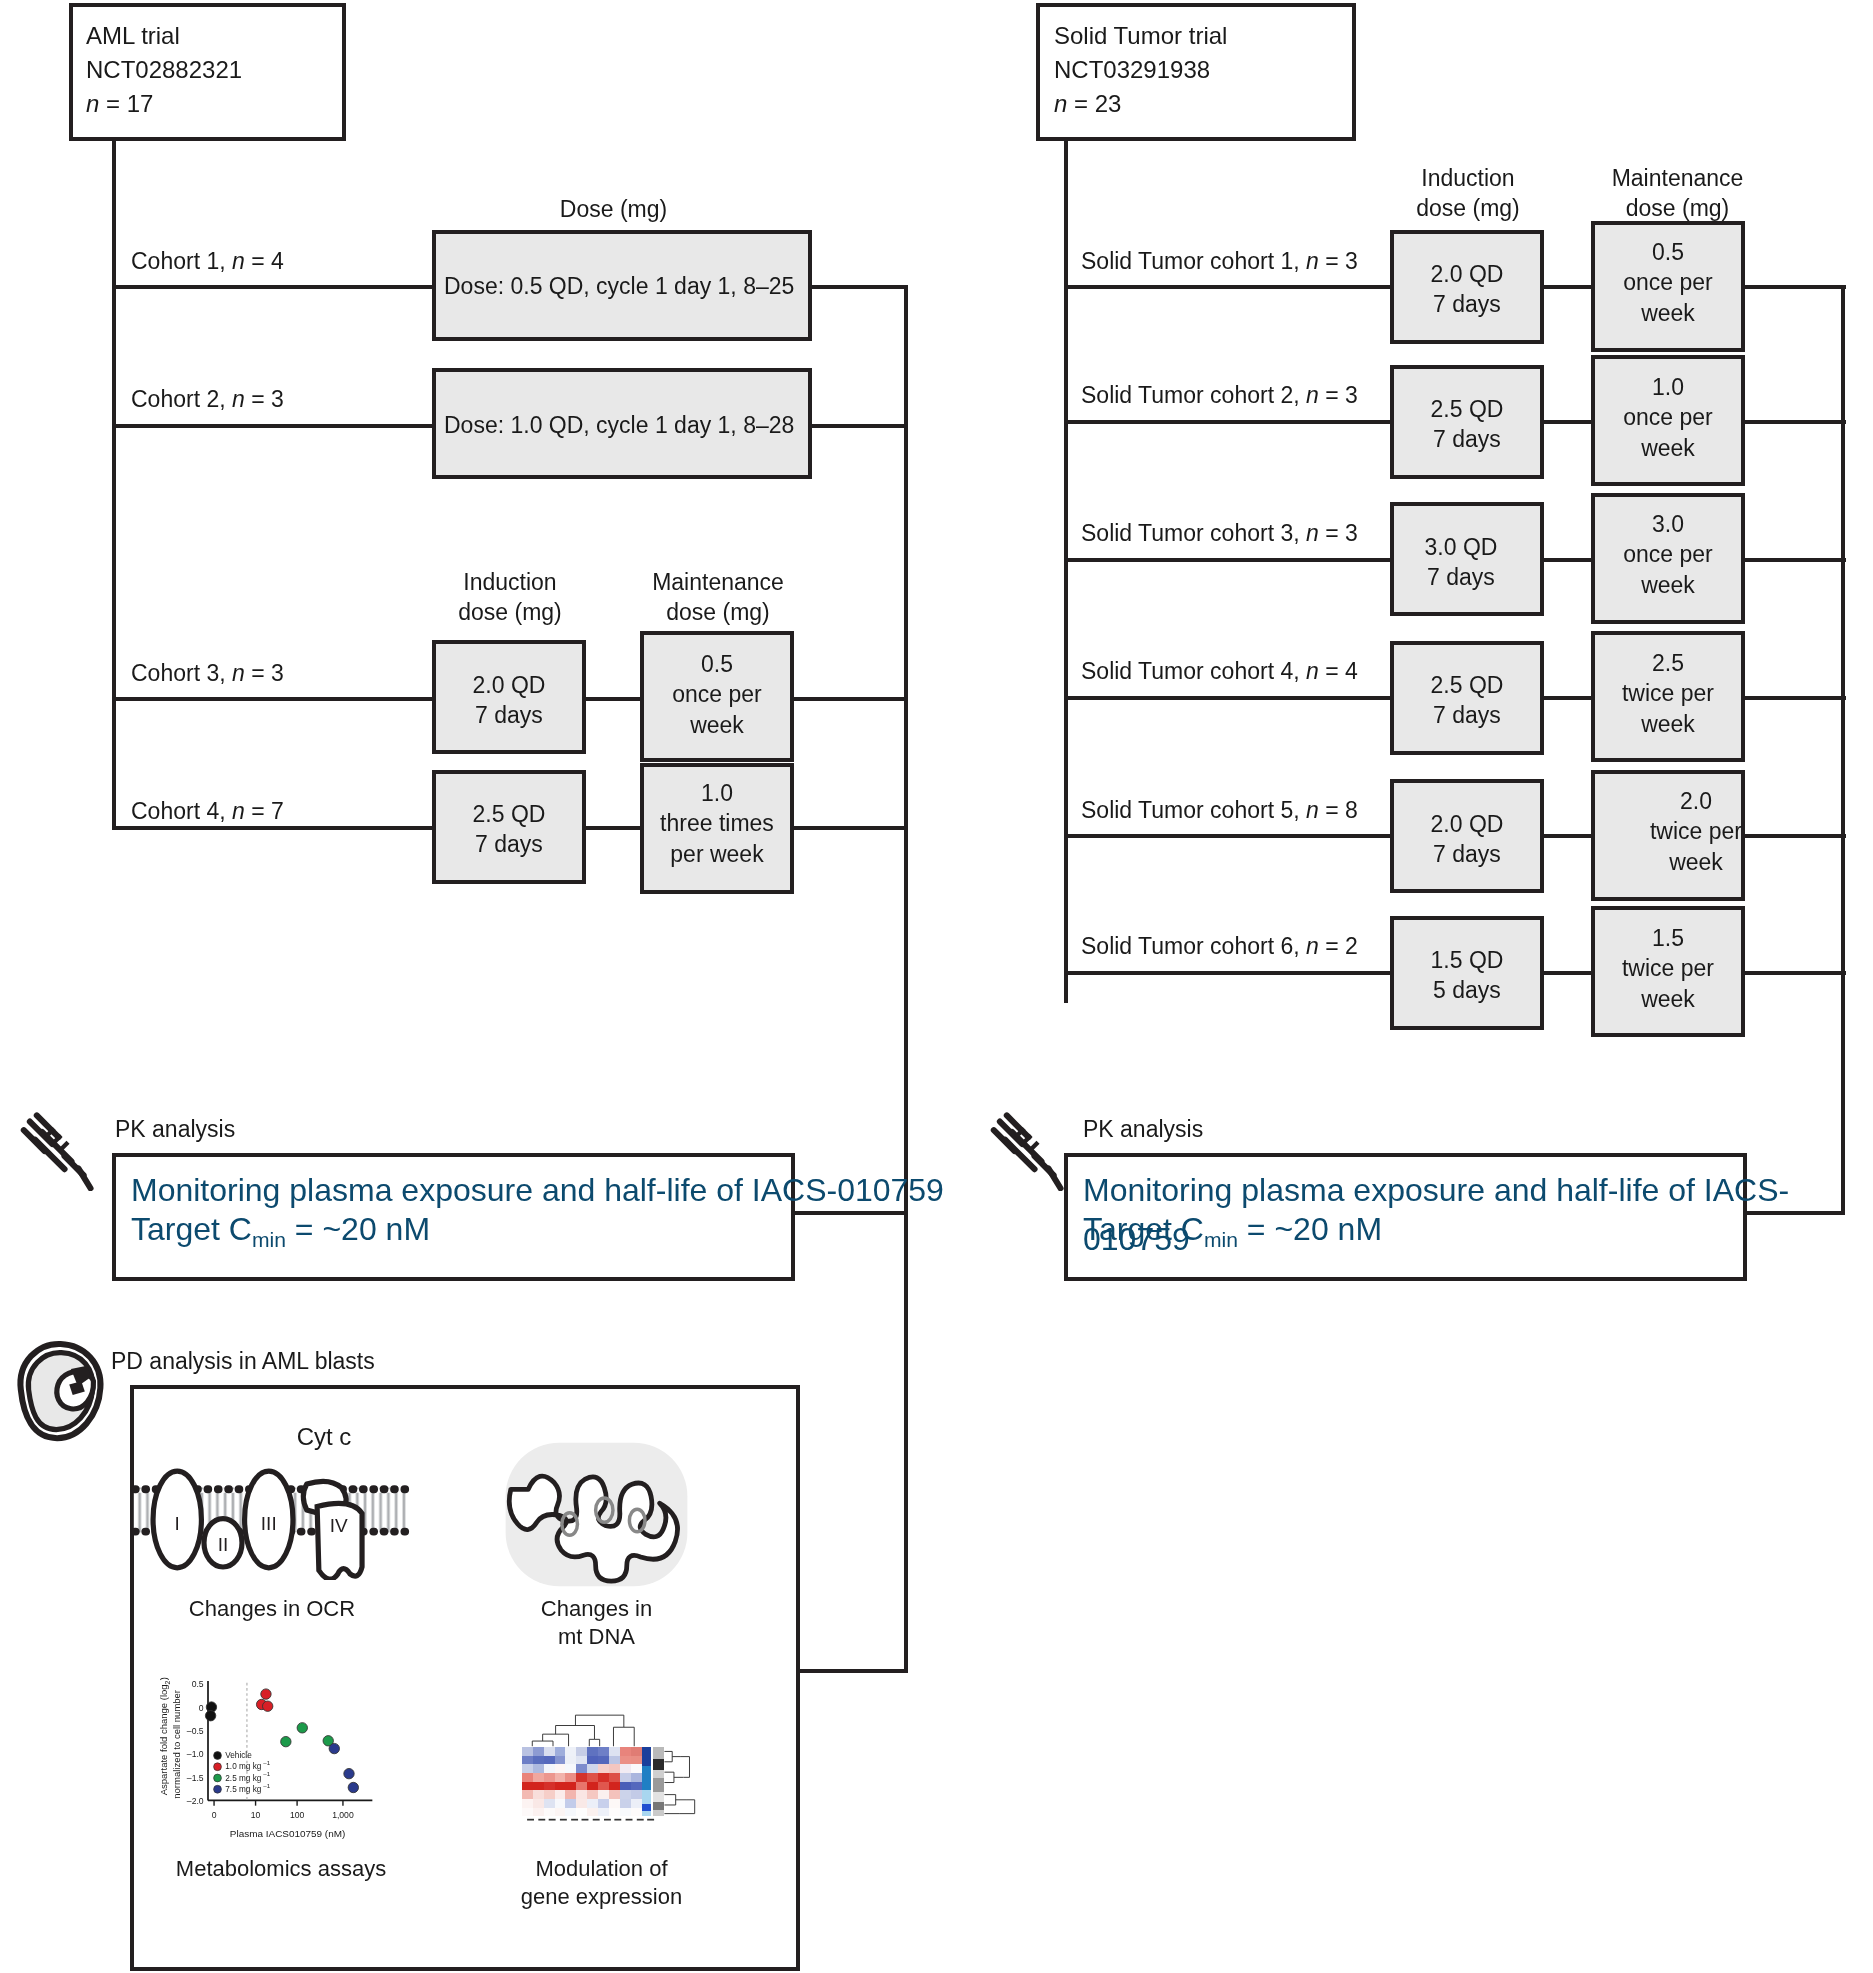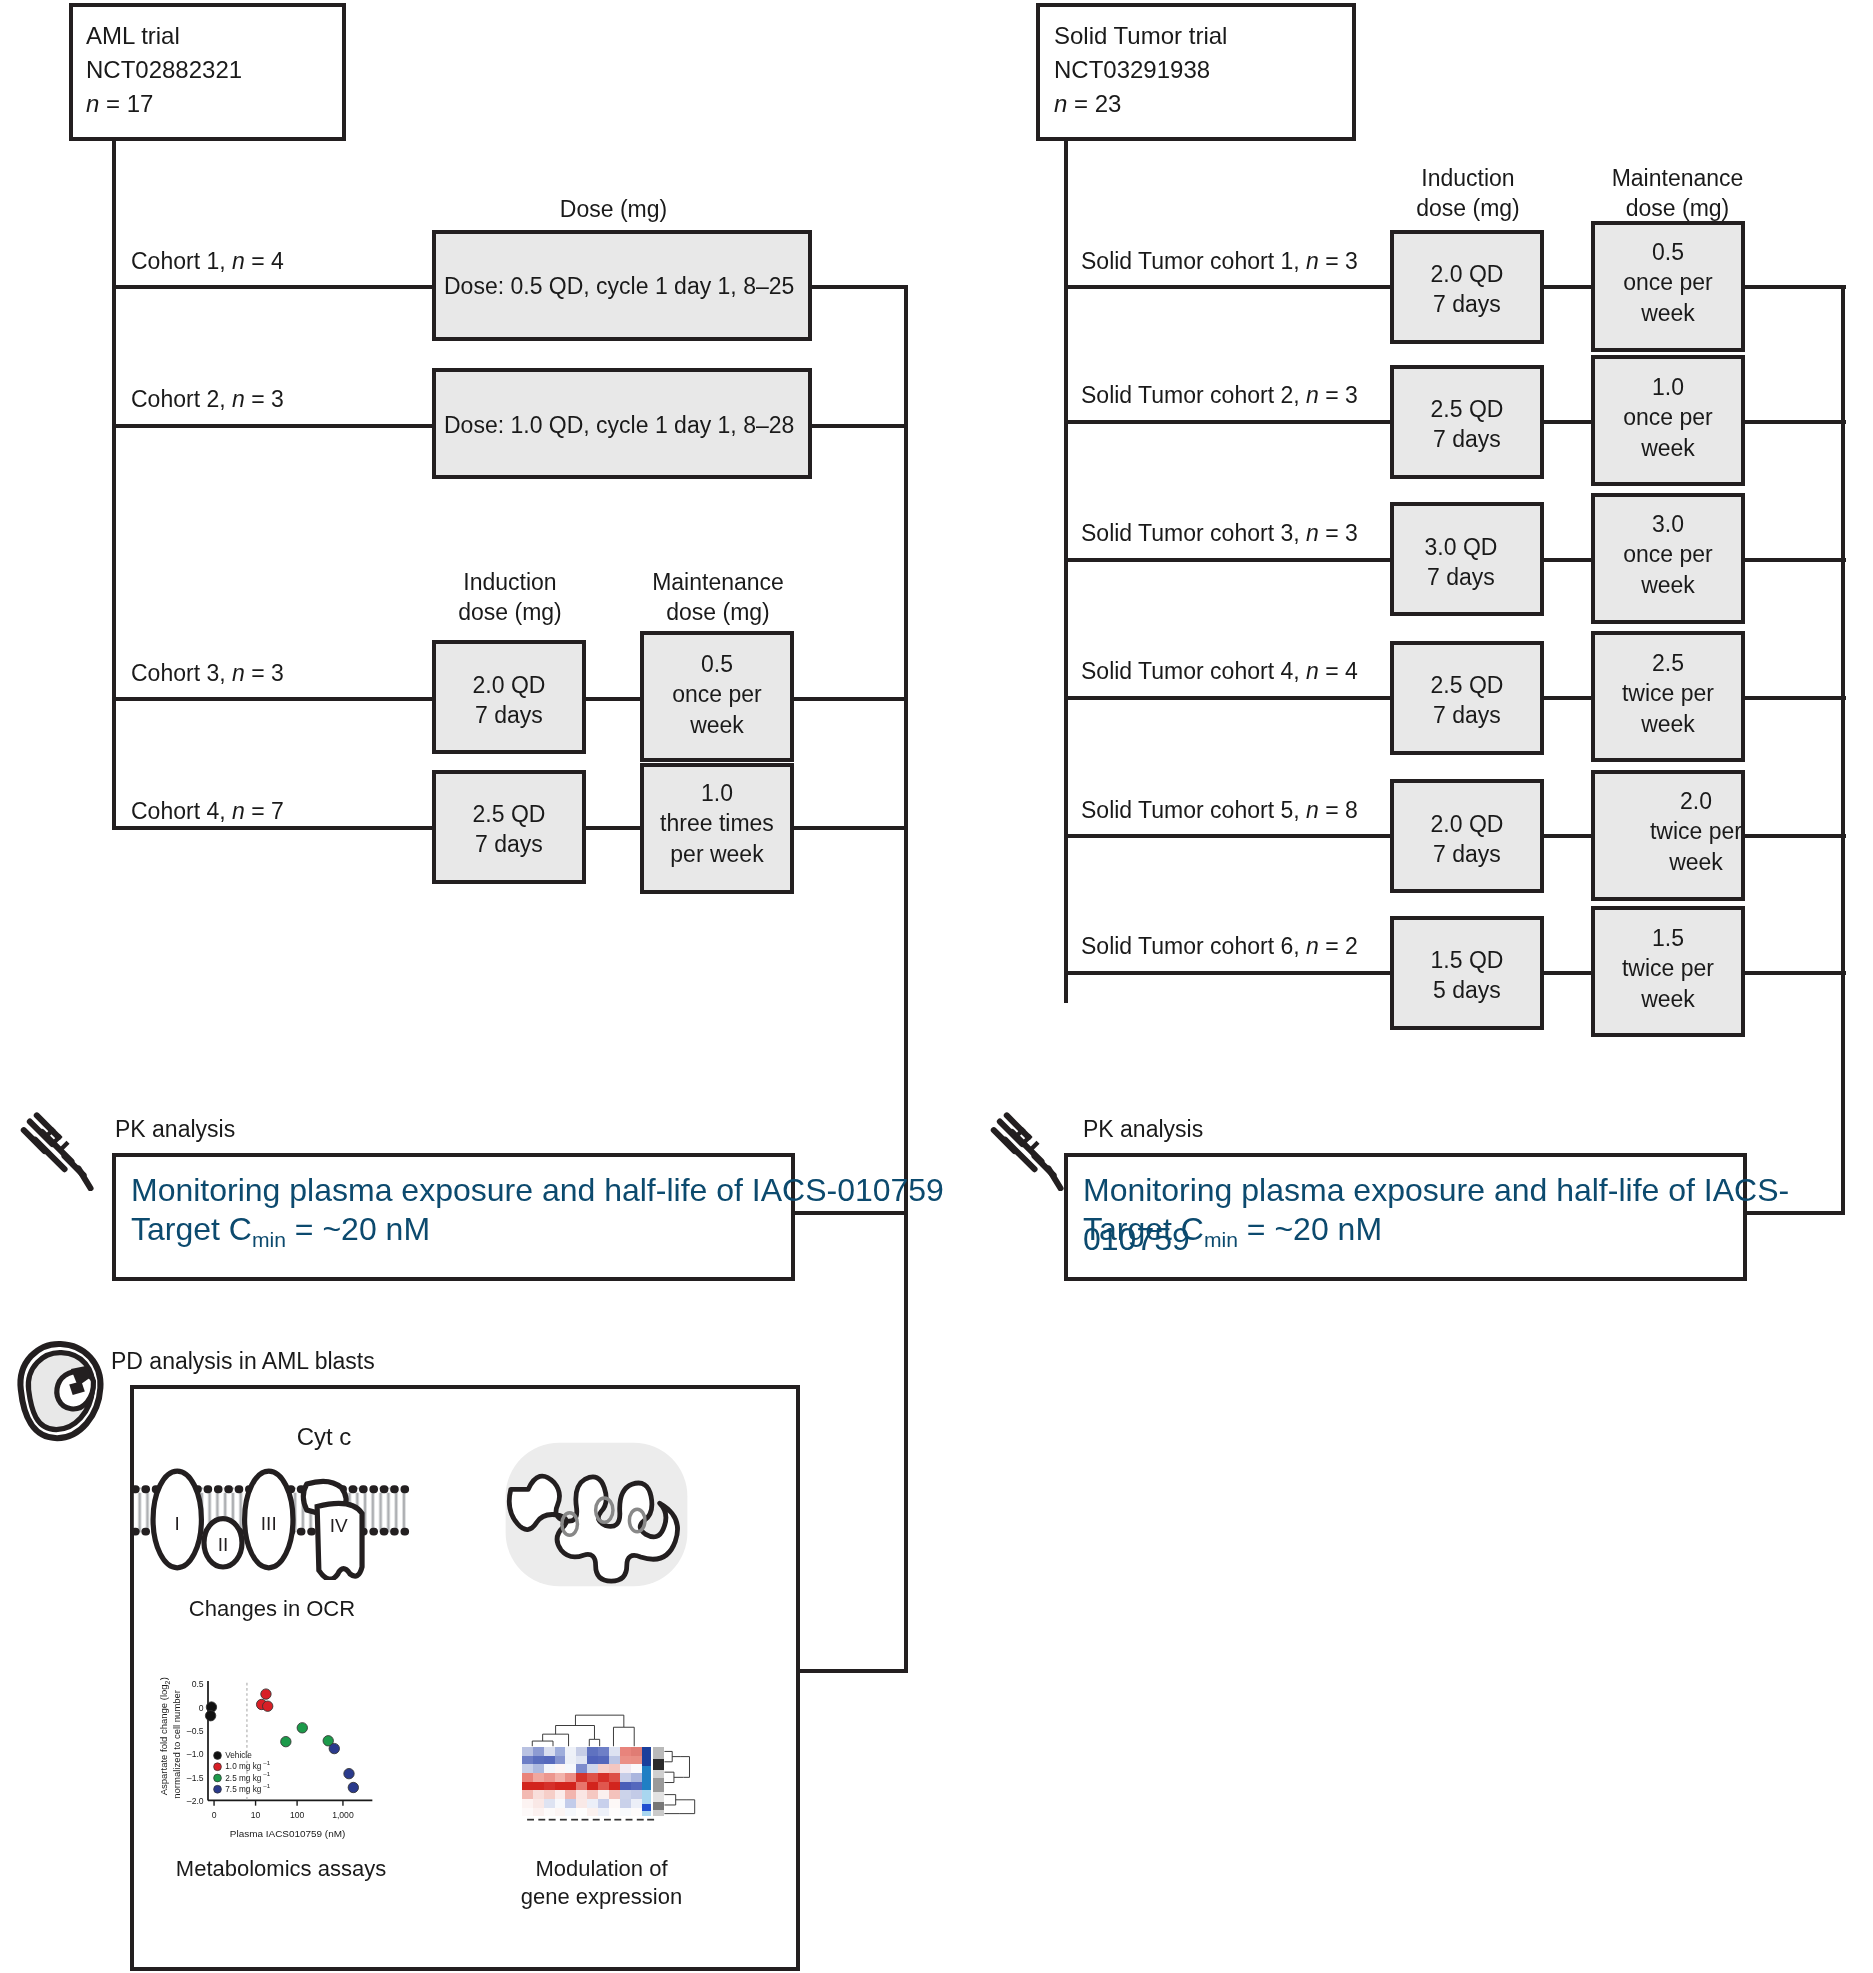--- a/index.html
+++ b/index.html
@@ -204,20 +204,22 @@
   <div class="captxt" style="left:138px;top:1595px;width:268px;"><span>Changes in OCR</span></div>
 
   <svg class="abs" style="left:502px;top:1434px;" width="189" height="161" viewBox="0 0 218 186">
     <rect x="4" y="10" width="210" height="166" rx="62" ry="62" fill="#ececec"></rect>
     <path d="M30 64 q12 -26 30 -8 q10 12 4 26 q-6 14 8 18 q16 4 14 -14 q-4 -26 10 -34 q16 -8 22 10 q6 18 -4 28 q-8 10 6 16 q16 4 16 -14 q-2 -28 14 -34 q18 -6 22 14 q4 20 -8 28 q-10 8 2 16 q14 8 20 -6 q8 -18 -4 -30
              q28 16 18 44 q-10 28 -40 18 q-16 -6 -16 10 q0 18 -18 18 q-18 0 -18 -18 q0 -16 -14 -12 q-16 6 -26 -6 q-10 -14 2 -26 q10 -10 -4 -14 q-18 -4 -26 8 q-10 16 -22 2 q-14 -16 -8 -40 Z" fill="#fff" stroke="#231f20" stroke-width="5.5" stroke-linejoin="round"></path>
     <ellipse cx="78" cy="104" rx="9" ry="13" fill="none" stroke="#888" stroke-width="4"></ellipse>
     <ellipse cx="118" cy="88" rx="10" ry="14" fill="none" stroke="#888" stroke-width="4"></ellipse>
     <ellipse cx="156" cy="100" rx="9" ry="13" fill="none" stroke="#888" stroke-width="4"></ellipse>
   </svg>
+  <div class="captxt" style="left:484px;top:1595px;width:225px;"><span>Changes in
+mt DNA</span></div>
 
   <svg class="abs" style="left:156px;top:1669px;" width="277" height="173" viewBox="0 0 320 200">
 
     <text transform="translate(13,146) rotate(-90)" font-family="Liberation Sans, sans-serif" font-size="11" fill="#1a1a1a">Aspartate fold change (log</text>
     <text transform="translate(13,146) rotate(-90)" x="128" y="3" font-family="Liberation Sans, sans-serif" font-size="8" fill="#1a1a1a">2</text>
     <text transform="translate(13,146) rotate(-90)" x="133" y="0" font-family="Liberation Sans, sans-serif" font-size="11" fill="#1a1a1a">)</text>
     <text transform="translate(28,150) rotate(-90)" font-family="Liberation Sans, sans-serif" font-size="11" fill="#1a1a1a">normalized to cell number</text>
 
     <line x1="60" y1="14" x2="60" y2="152" stroke="#1a1a1a" stroke-width="2"></line>
     <line x1="60" y1="152" x2="250" y2="152" stroke="#1a1a1a" stroke-width="2"></line>

